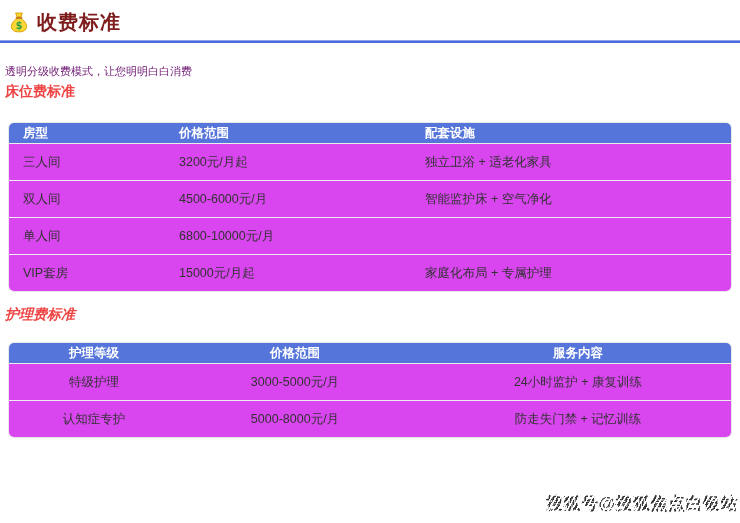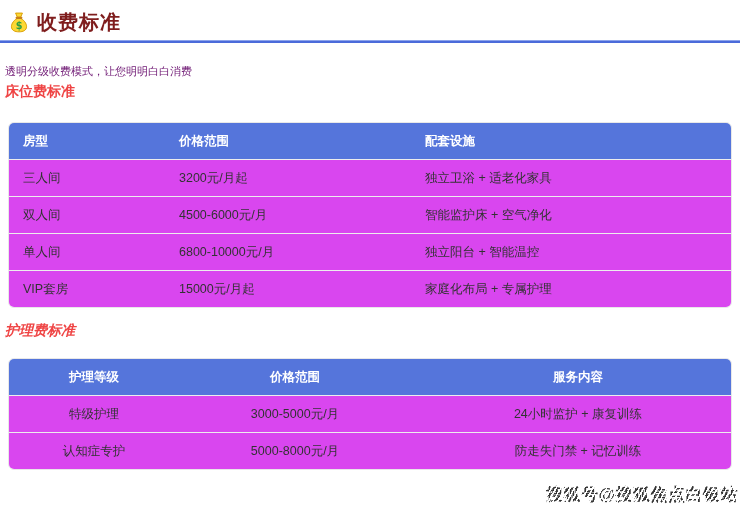--- a/index.html
+++ b/index.html
@@ -58,21 +58,21 @@
     overflow: hidden;
     background: #ffffff;
   }
   .t-row {
     display: grid;
     grid-template-columns: 156px 246px 1fr;
     align-items: center;
   }
   .t-row.head {
     background: #5575db;
-    height: 36px;
+    height: 20px;
   }
   .t-row.body-row {
     height: 37px;
     border-top: 1px solid #ededed;
     background: #d946ef;
   }
   .t-row.head .t-cell {
     color: #ffffff;
     font-weight: 700;
     font-size: 12.5px;
@@ -80,21 +80,21 @@
   .t-cell {
     padding-left: 14px;
     font-size: 12.5px;
     color: #333333;
     white-space: nowrap;
     overflow: hidden;
   }
   .watermark {
     position: absolute;
     right: 2px;
-    bottom: 17px;
+    bottom: 8px;
     font-size: 17px;
     font-weight: 700;
     color: #3d3d3d;
     letter-spacing: 0.5px;
   }
   @supports ((-webkit-background-clip: text) or (background-clip: text)) {
     .watermark {
       background: repeating-linear-gradient(120deg, #353535 0px, #353535 2.5px, #ffffff 2.5px, #ffffff 4px);
       -webkit-background-clip: text;
       background-clip: text;
@@ -135,21 +135,20 @@
       <div class="t-cell">独立卫浴 + 适老化家具</div>
     </div>
     <div class="t-row body-row">
       <div class="t-cell">双人间</div>
       <div class="t-cell">4500-6000元/月</div>
       <div class="t-cell">智能监护床 + 空气净化</div>
     </div>
     <div class="t-row body-row">
       <div class="t-cell">单人间</div>
       <div class="t-cell">6800-10000元/月</div>
-      <div class="t-cell">独立阳台 + 智能温控</div>
     </div>
     <div class="t-row body-row">
       <div class="t-cell">VIP套房</div>
       <div class="t-cell">15000元/月起</div>
       <div class="t-cell">家庭化布局 + 专属护理</div>
     </div>
   </div>
 
   <div class="section-label second">护理费标准</div>
 

